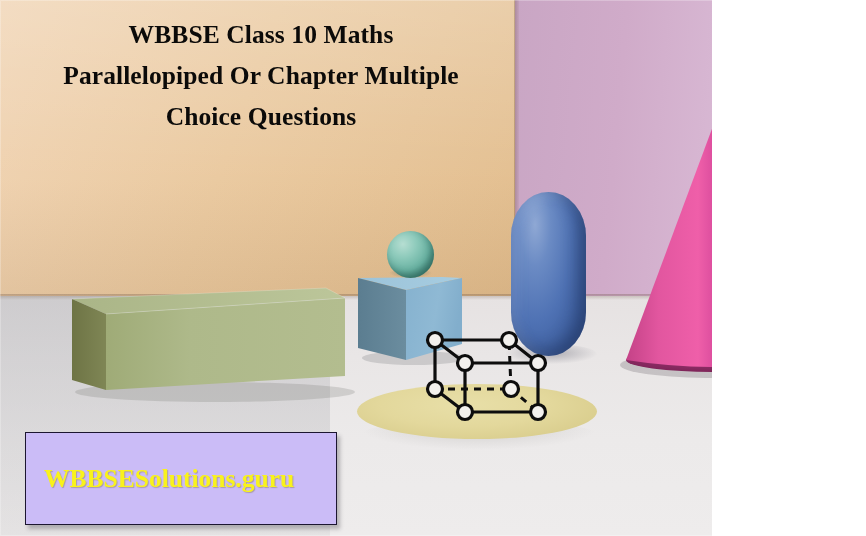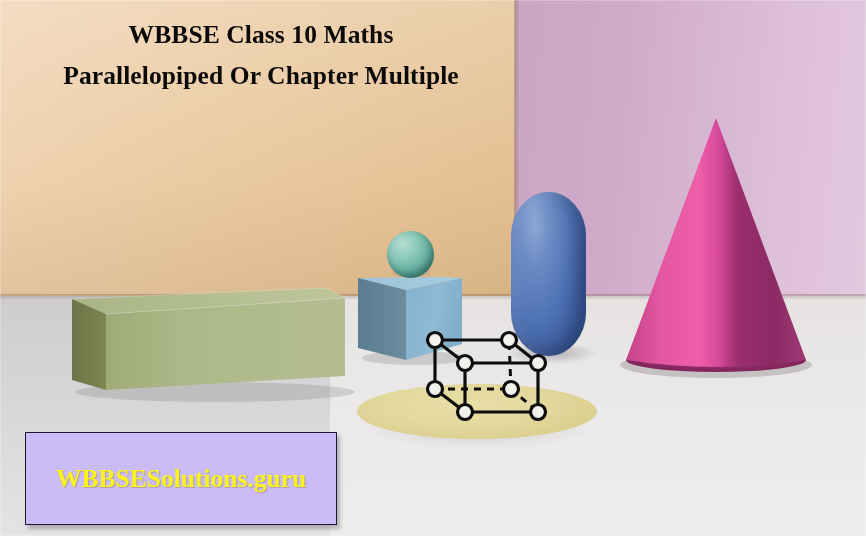--- a/index.html
+++ b/index.html
@@ -5,21 +5,21 @@
 <style>
   * { margin:0; padding:0; box-sizing:border-box; }
   html, body {
     width: 866px; height: 536px;
     background: #ffffff;
     font-family: "Liberation Serif", serif;
     overflow: hidden;
   }
   #stage {
     position: relative;
-    width: 866px; height: 536px;
+    width: 712px; height: 536px;
     overflow: hidden;
     background: #e5e5e5;
   }
 
   
   .wall-left {
     position:absolute; left:0; top:0; width:519px; height:300px;
     background: linear-gradient(110deg,#f0d3b2 0%, #eac99f 45%, #e2bd8d 100%);
   }
   .wall-left-shade {
@@ -69,21 +69,21 @@
   
   .badge {
     position:absolute; left:25px; top:432px; width:312px; height:93px;
     background:#cbbcf7;
     border:1.5px solid #1c1630;
     box-shadow: 3px 4px 4px rgba(60,55,65,0.32);
     z-index:45;
     display:flex; align-items:center; justify-content:flex-start;
   }
   .badge-text {
-    padding-left:30px;
+    padding-left:18px;
     font-family:"Liberation Serif", serif;
     font-weight:700;
     font-size:25.5px;
     color:#f9f21c;
     text-shadow: 1px 1px 1px rgba(110,95,20,0.35);
     white-space:nowrap;
   }
 
   
   .cuboid { position:absolute; left:55px; top:280px; width:290px; height:120px; z-index:12; }
@@ -275,20 +275,21 @@
       <circle class="vtx" cx="15" cy="63" r="7.5"></circle>
       <circle class="vtx" cx="91" cy="63" r="7.5"></circle>
       <circle class="vtx" cx="45" cy="86" r="7.5"></circle>
       <circle class="vtx" cx="118" cy="86" r="7.5"></circle>
     </svg>
   </div>
 
   <div class="title">
     <div>WBBSE Class 10 Maths</div>
     <div>Parallelopiped Or Chapter Multiple</div>
+    <div>Choice Questions</div>
   </div>
 
   <div class="badge">
     <span class="badge-text">WBBSESolutions.guru</span>
   </div>
 
   <div class="frame-top-fade"></div>
 </div>
 
 </body></html>

